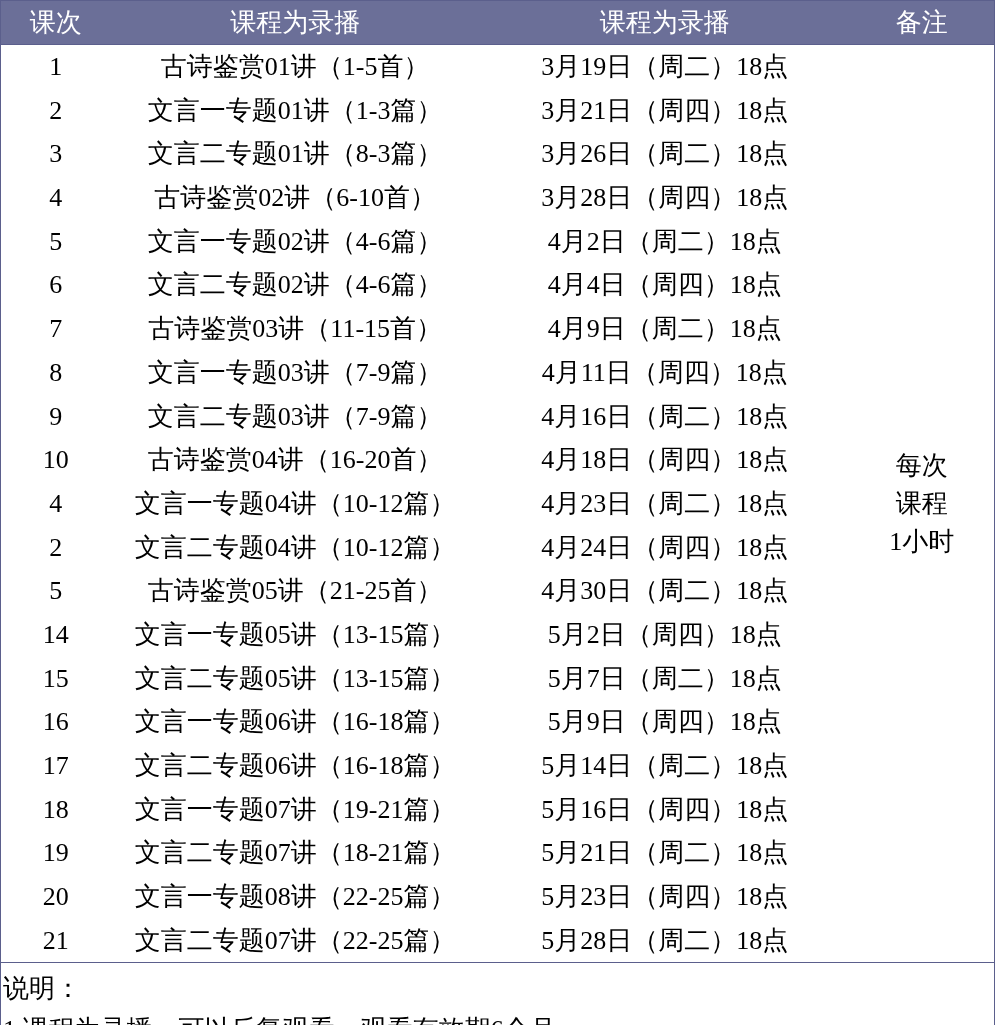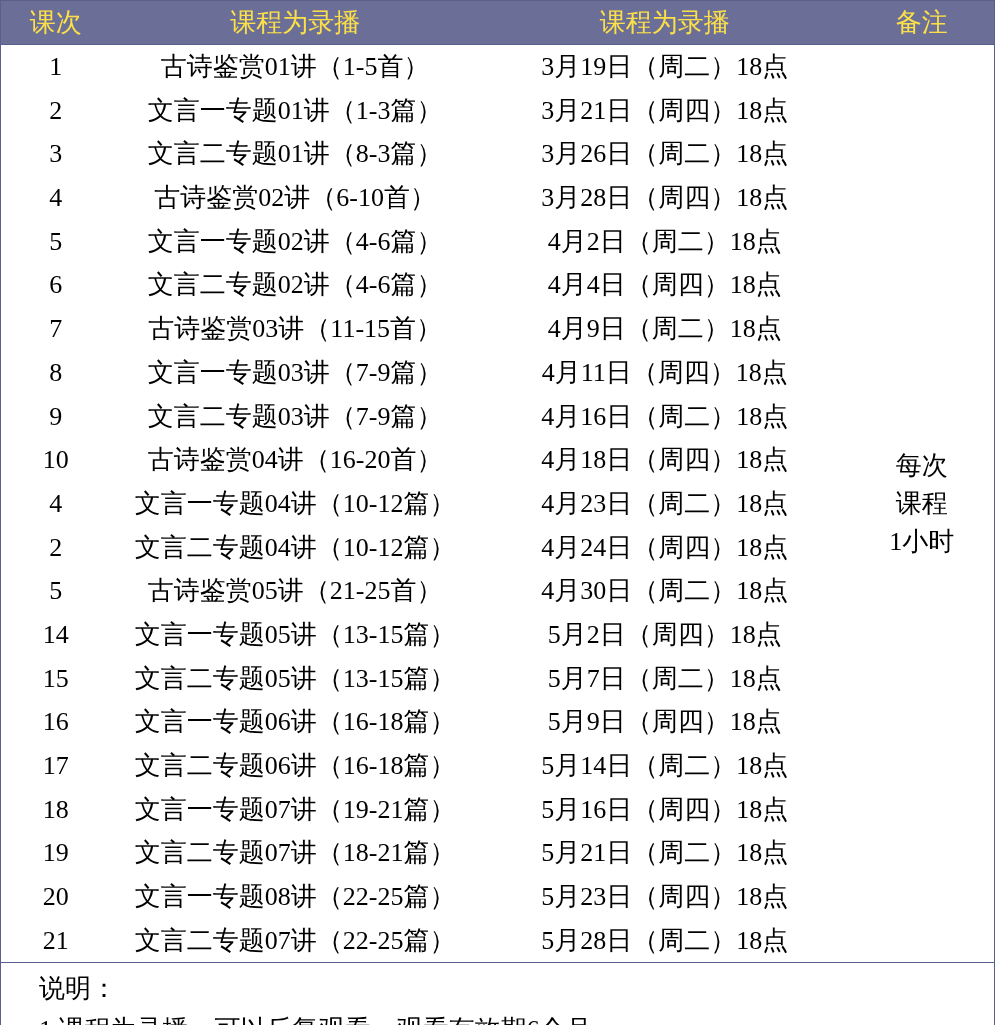--- a/index.html
+++ b/index.html
@@ -12,21 +12,21 @@
       background: #fff;
       width: 995px;
     }
     .schedule-table {
       width: 100%;
       border-collapse: collapse;
       border: 1px solid #5b5f8c;
     }
     .schedule-table th {
       background: #6b6f98;
-      color: #fde047;
+      color: #ffffff;
       font-weight: normal;
       font-size: 26px;
       padding: 4px 2px;
       border-top: 1px solid #5b5f8c;
       border-bottom: 1px solid #5b5f8c;
       text-align: center;
     }
     .schedule-table td {
       font-size: 26px;
       color: #000;
@@ -54,21 +54,20 @@
       font-size: 26px;
       color: #000;
       padding: 6px 2px 6px 2px;
       line-height: 1.55;
       border-left: 1px solid #5b5f8c;
       border-right: 1px solid #5b5f8c;
       border-bottom: 1px solid #5b5f8c;
     }
     .notes-section div {
       text-align: left;
-      margin-left: 36px;
     }
   </style>
 </head>
 <body>
 
 <table class="schedule-table">
   <thead>
     <tr>
       <th class="col-num">课次</th>
       <th class="col-content">课程为录播</th>

